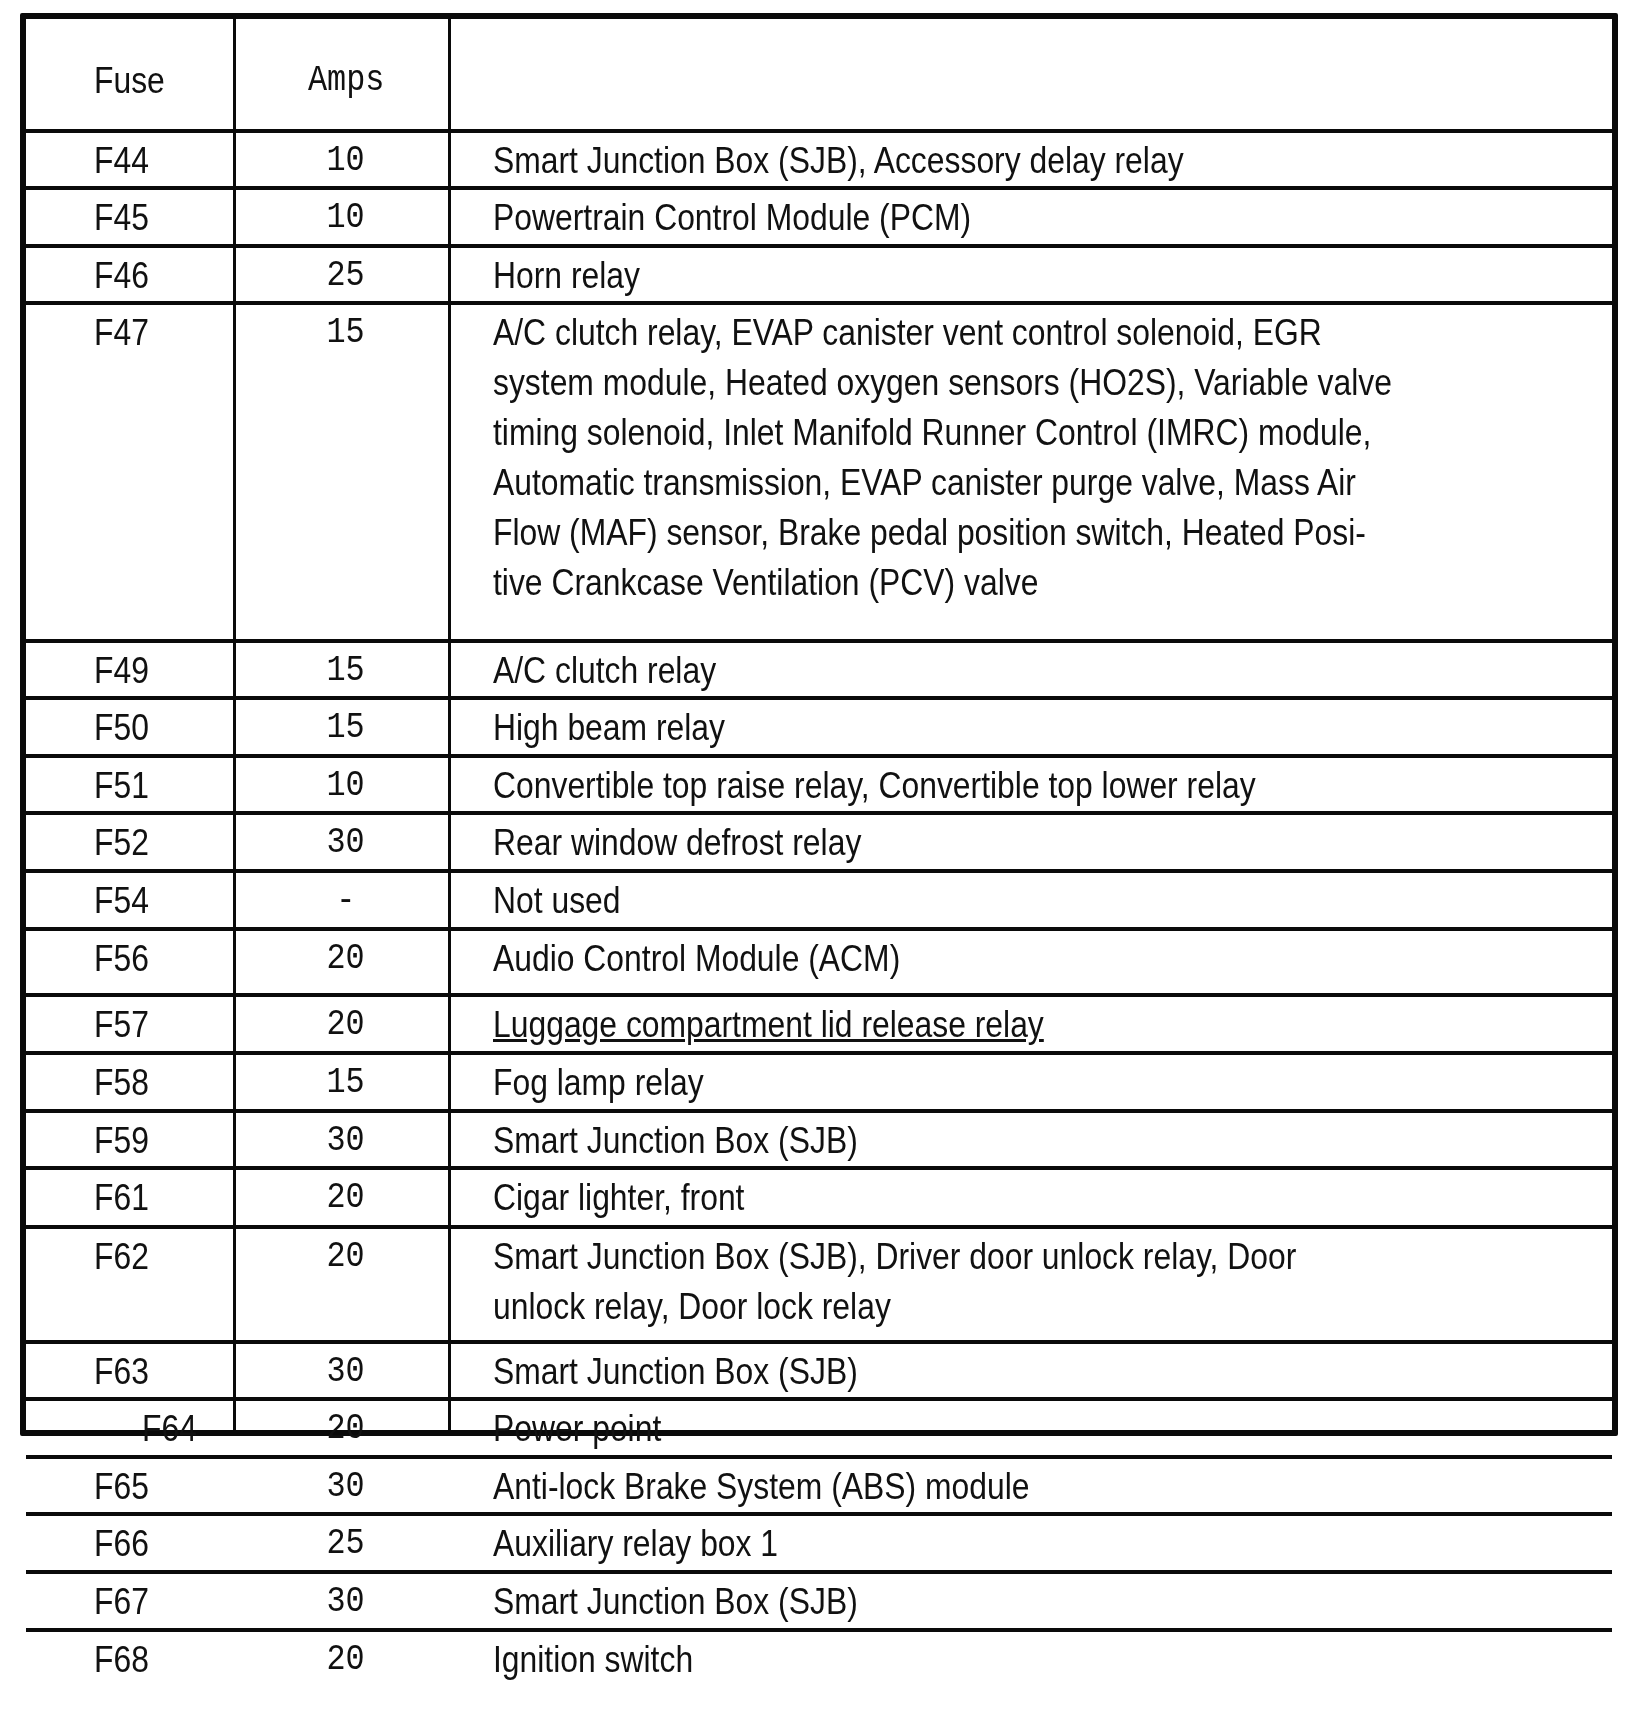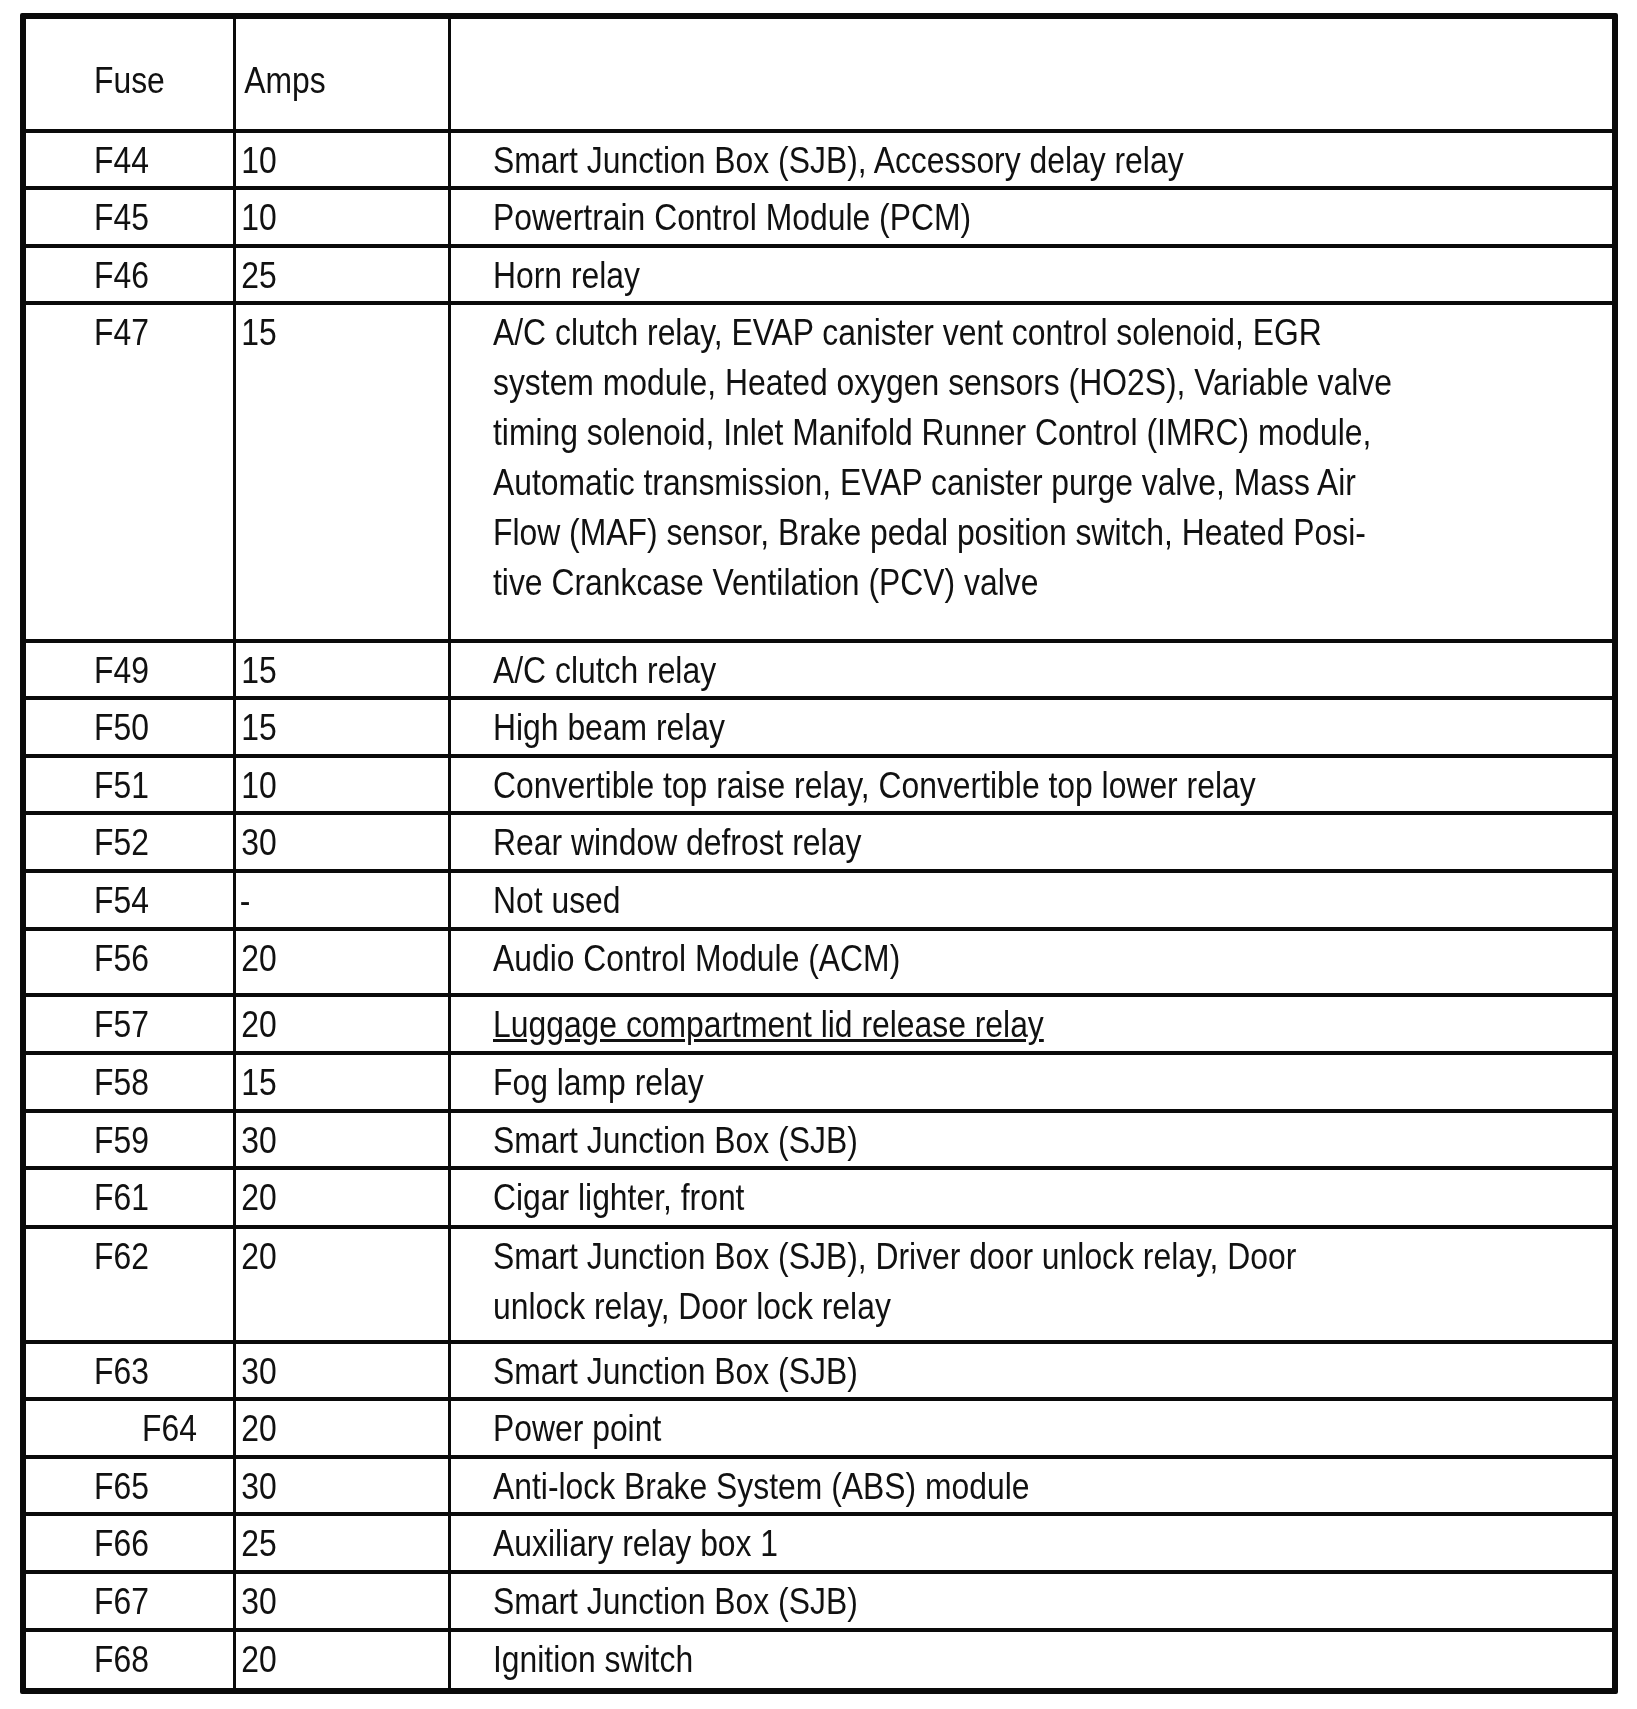--- a/index.html
+++ b/index.html
@@ -1,25 +1,25 @@
 <!DOCTYPE html>
 <html><head>
 <meta charset="utf-8">
 <style>
   html, body { margin:0; padding:0; background:#ffffff; }
   body { width:1637px; height:1709px; position:relative; overflow:hidden;
          font-family:"Liberation Sans", "DejaVu Sans", sans-serif; color:#111; }
-  .table { position:absolute; left:20px; top:13px; width:1598px; height:1681px;
+  .table { position:absolute; left:20px; top:13px; width:1598px; height:1423px;
            border:6px solid #0a0a0a; box-sizing:border-box; border-radius:2px;padding-left:37px; }
   .vline { position:absolute; top:0; bottom:0; width:3px; background:#0a0a0a; }
   .hline { position:absolute; left:0; right:0; height:4px; background:#0a0a0a; }
   .cell { position:absolute; font-size:36px; line-height:50px; white-space:nowrap; }
   .cond { display:inline-block; transform:scaleX(0.885); transform-origin:left top; }
   .fuse { left:68px; }
-  .amps { width:214px; left:213px; }
+  .amps { width:214px; text-align:center; left:213px;font-family:Liberation Mono, monospace; }
   .amps .cond { transform-origin:center top; }
   .circ { left:467px; }
   .line { display:block; }
 </style>
 </head>
 <body>
 
 <div class="table" id="tbl">
   <div class="vline" style="left:207px"></div>
   <div class="vline" style="left:422px"></div>

